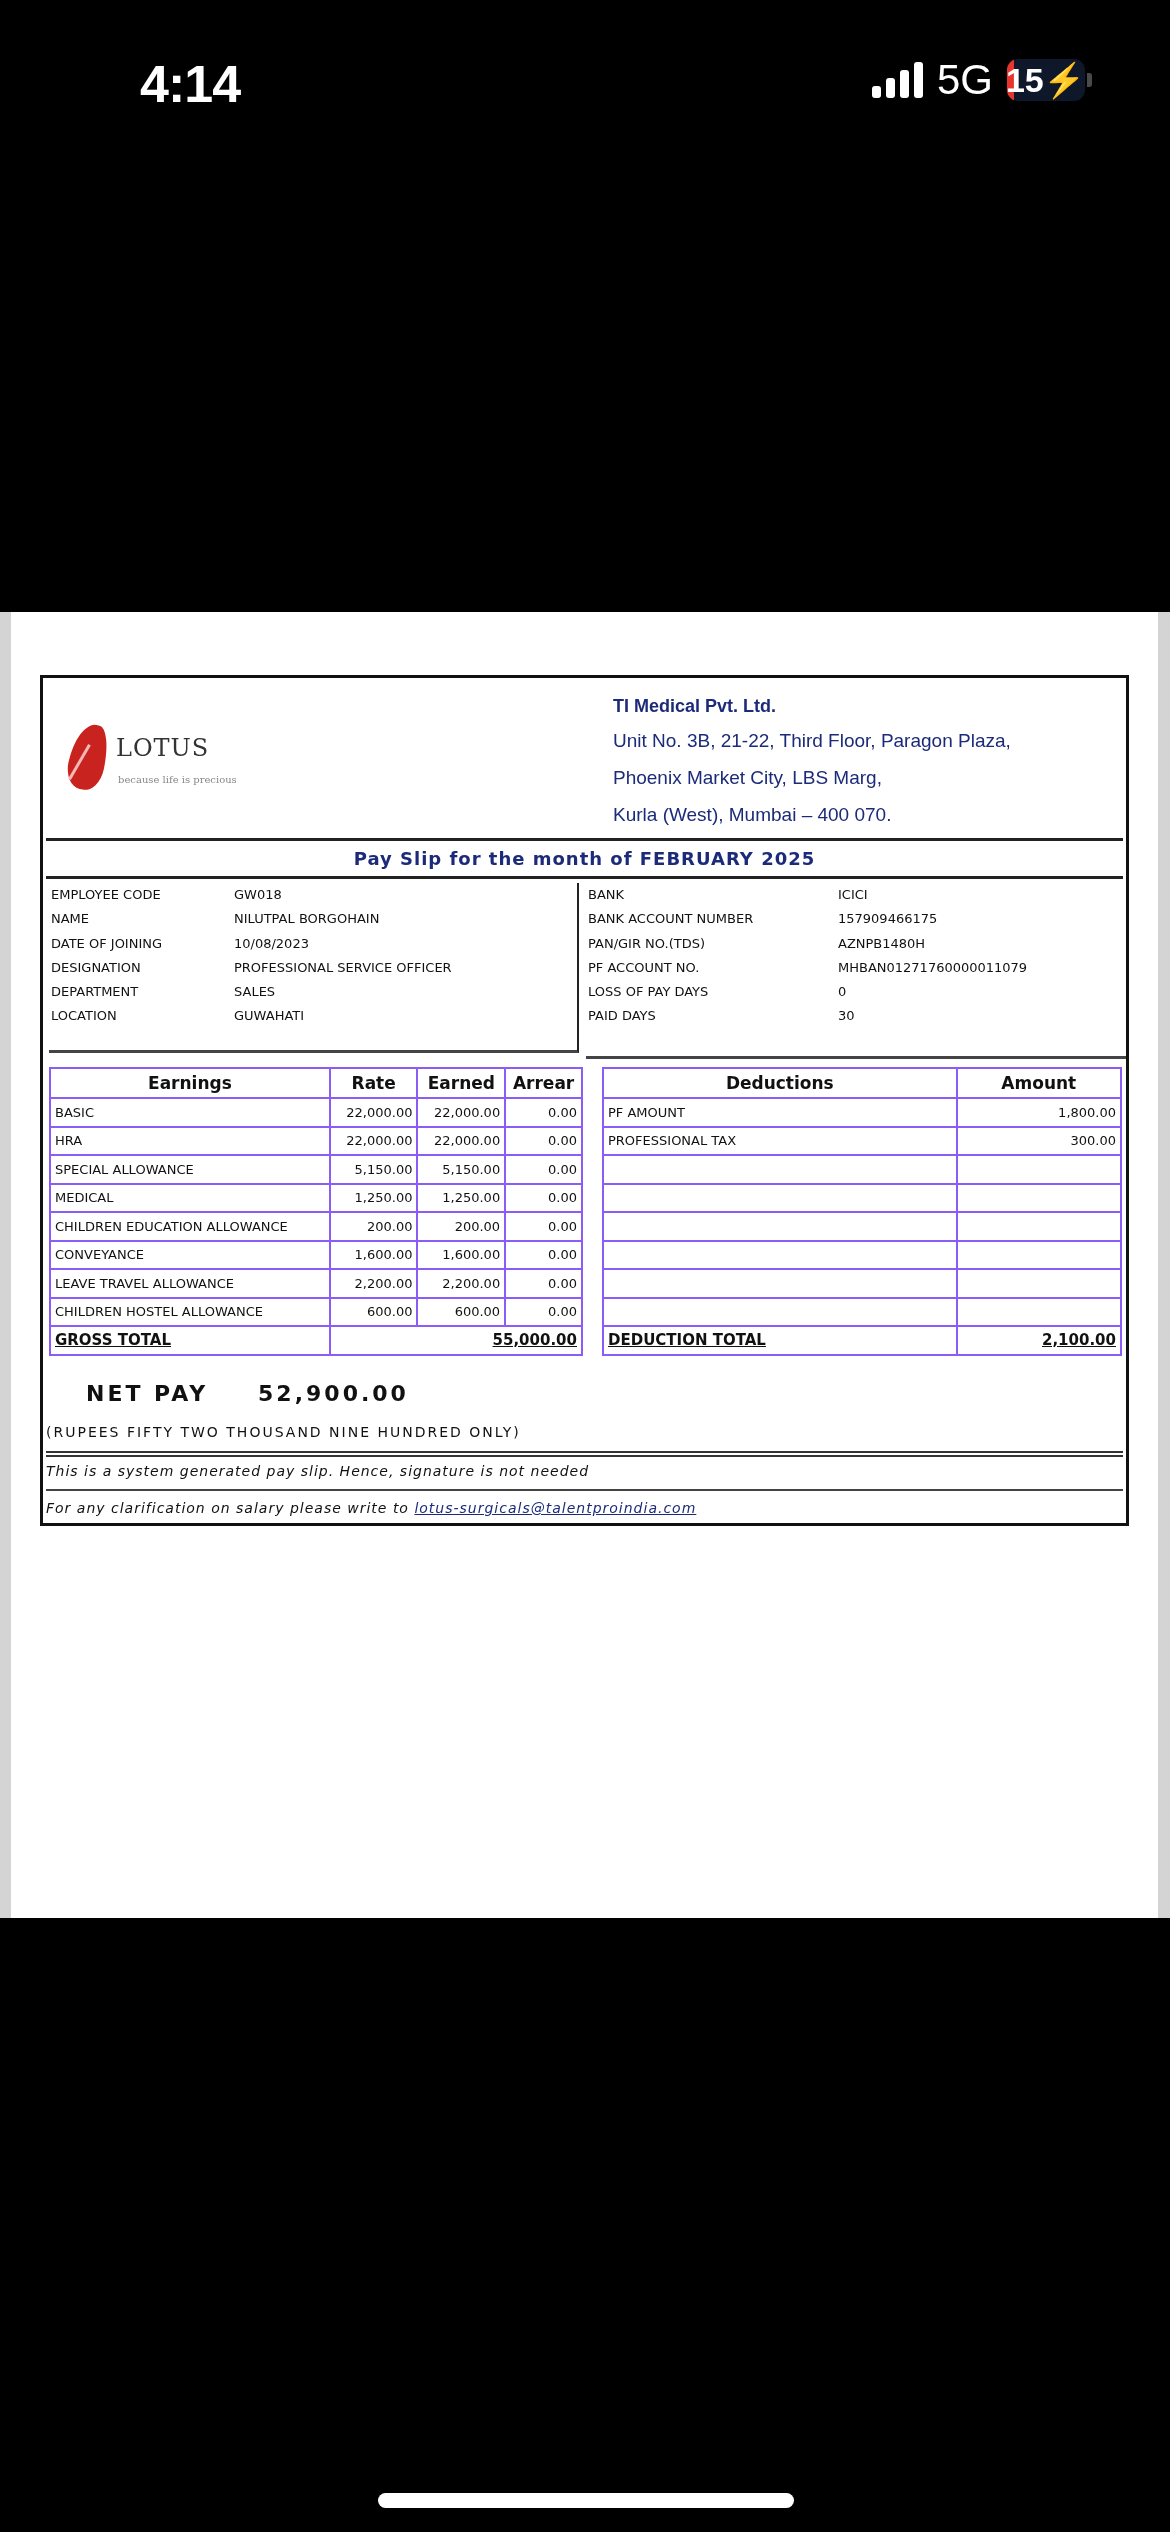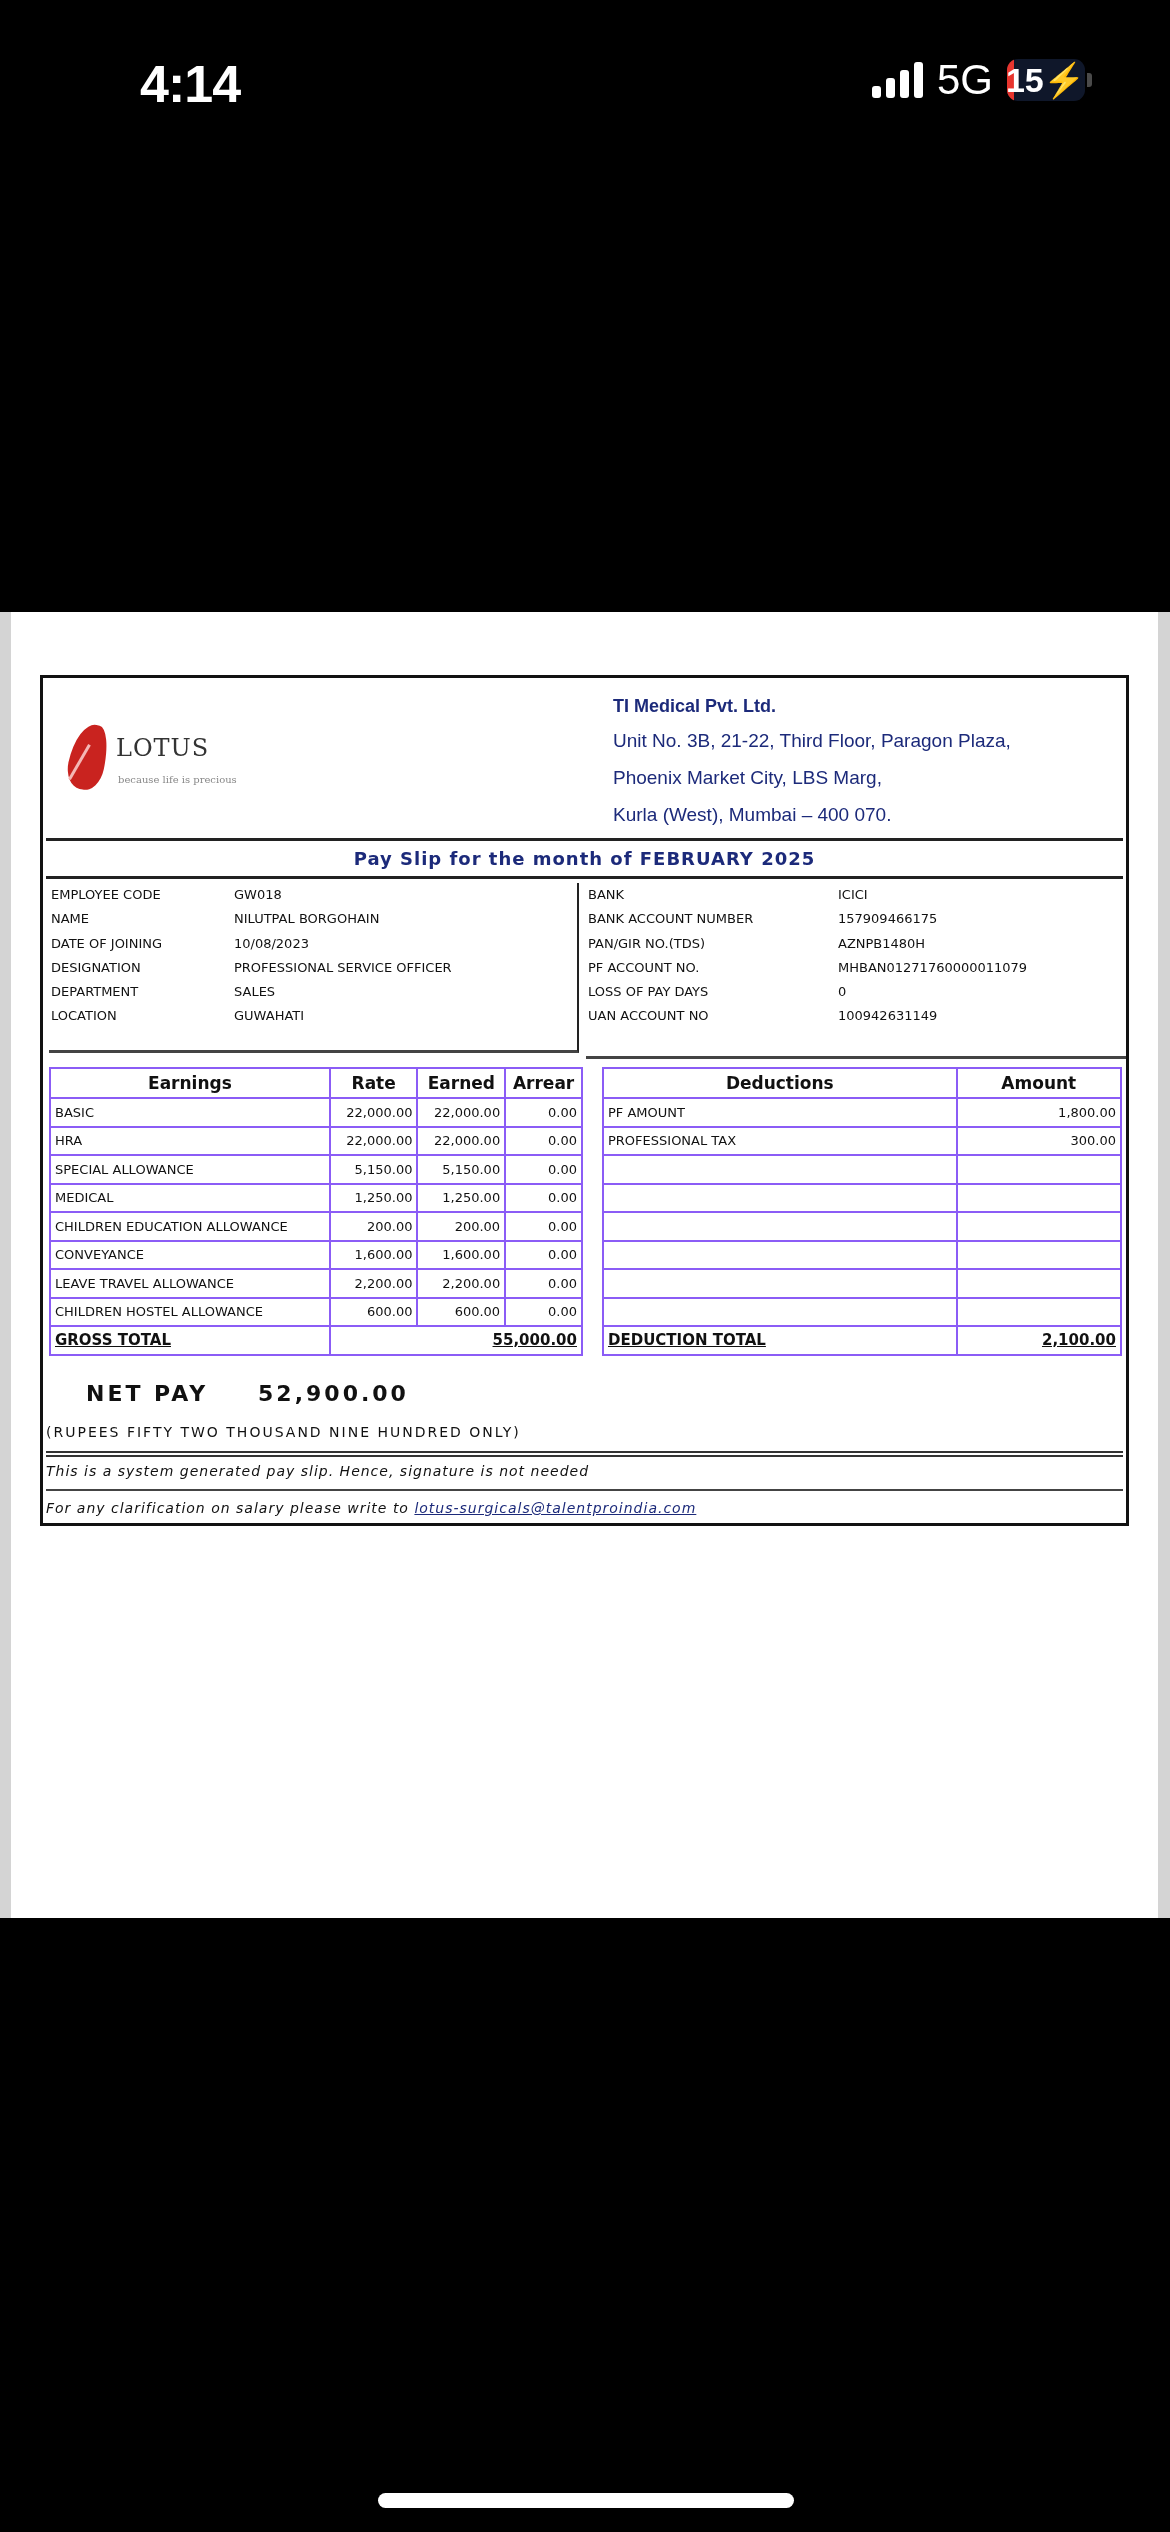--- a/index.html
+++ b/index.html
@@ -143,22 +143,22 @@
             </div>
           <div class="info-row">
               <span class="k">PF ACCOUNT NO.</span>
               <span>MHBAN01271760000011079</span>
             </div>
           <div class="info-row">
               <span class="k">LOSS OF PAY DAYS</span>
               <span>0</span>
             </div>
           <div class="info-row">
-              <span class="k">UAN ACCOUNT NO</span>
-              <span>100942631149</span>
+              <span class="k">PAID DAYS</span>
+              <span>30</span>
             </div>
         </div>
       </div>
 
       <div class="tables">
         <table class="earn">
           <colgroup>
               <col style="width:281px">
               <col style="width:88px">
               <col style="width:88px">

